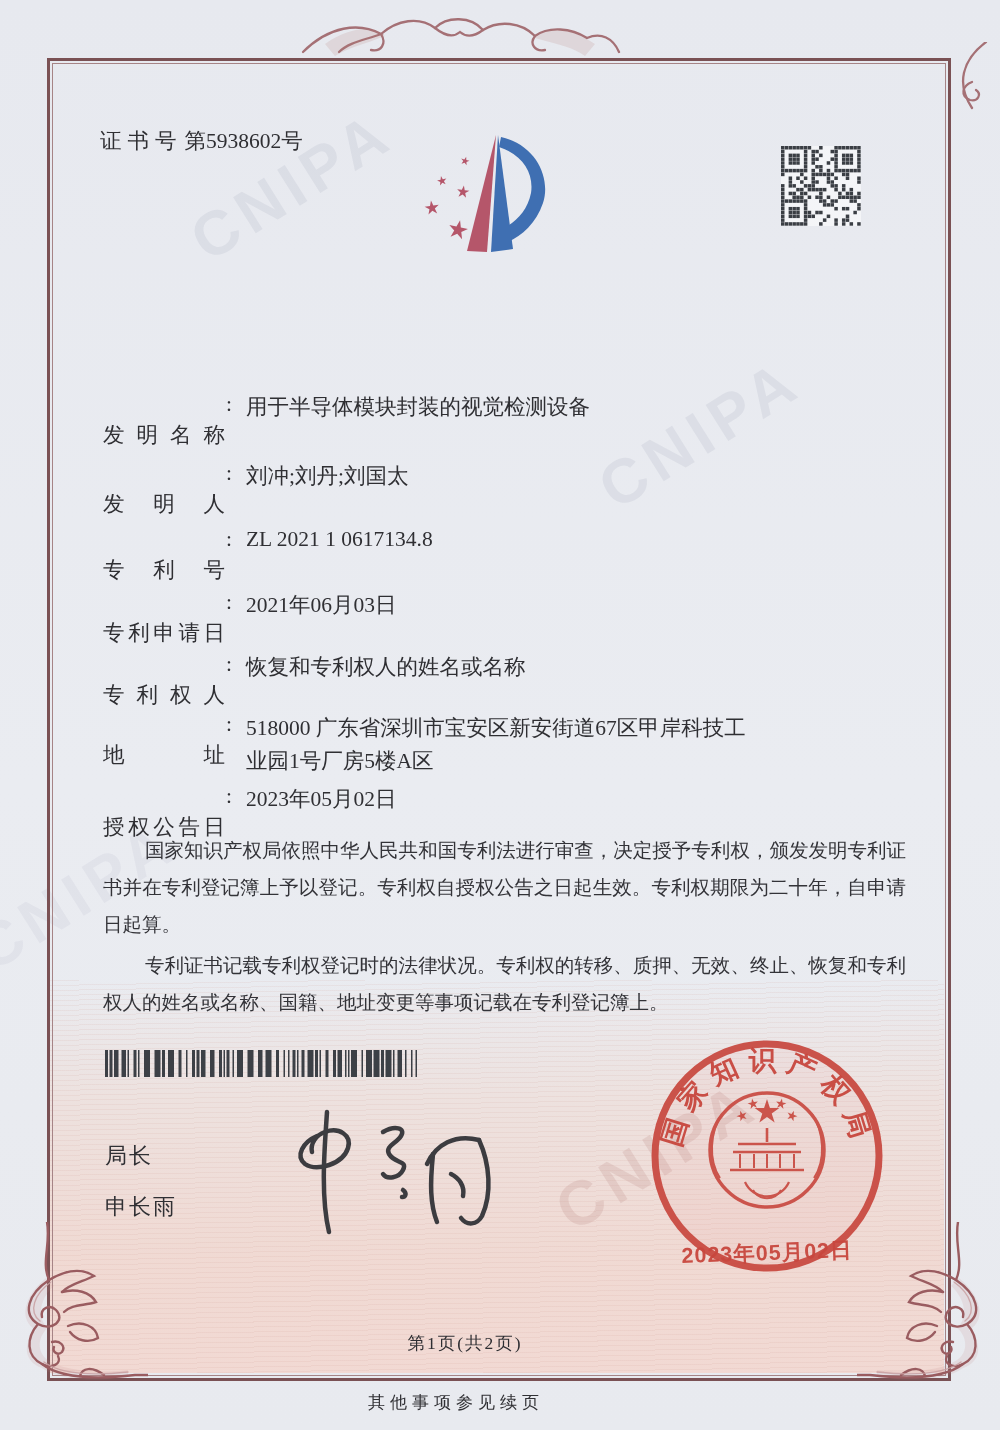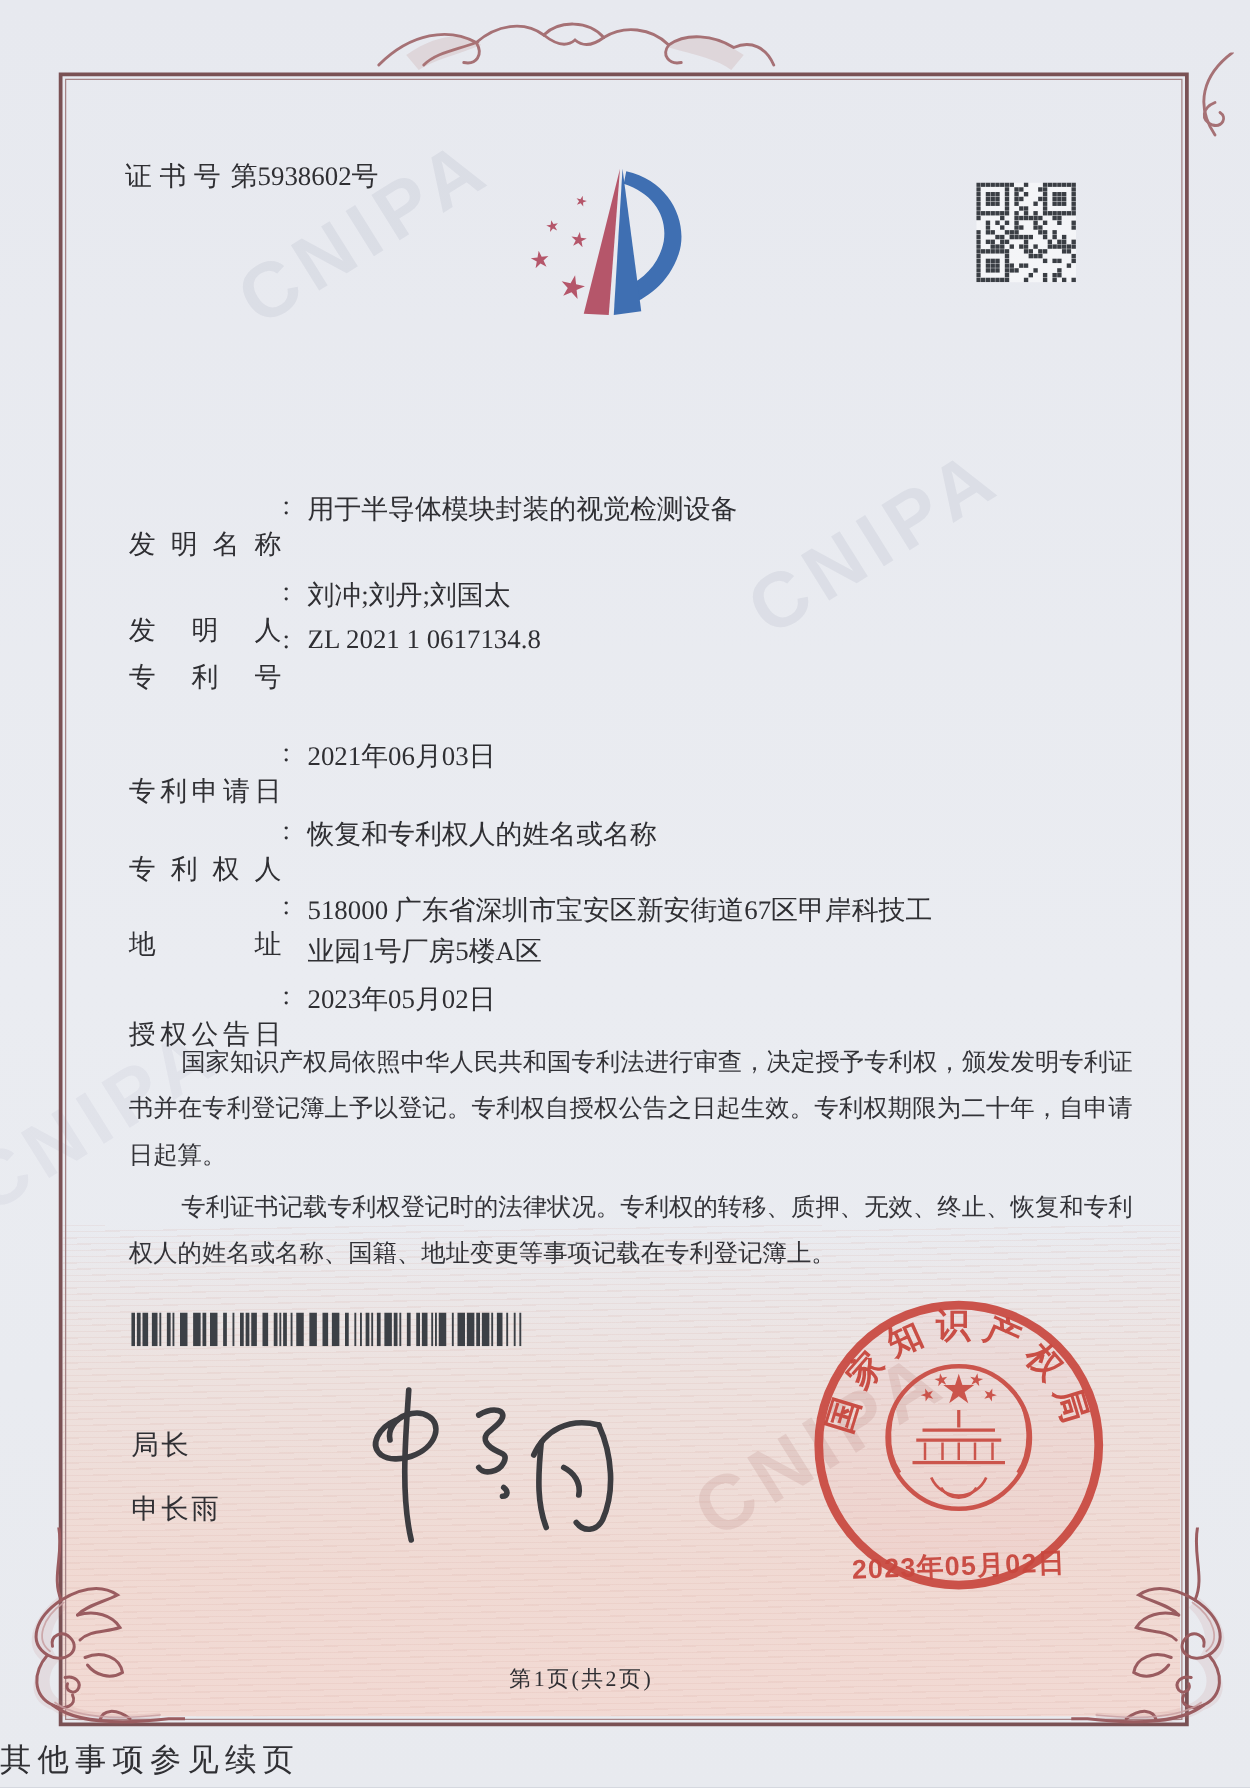--- a/index.html
+++ b/index.html
@@ -50,21 +50,21 @@
   .grant2 .lbl2{letter-spacing:2px;margin-right:2px;}
   .paras{position:absolute;z-index:4;left:103px;top:832px;width:803px;font-size:19.5px;line-height:37px;color:#333338;text-align:justify;}
   .paras p{margin:0;text-indent:2.15em;}
   .paras p + p{margin-top:6px;font-family:Liberation Mono, monospace;}
   .barcode{position:absolute;z-index:4;left:105px;top:1050px;}
   .director{position:absolute;z-index:4;left:105px;font-size:22px;letter-spacing:2px;
     font-family:"Liberation Sans","DejaVu Sans",sans-serif;color:#303034;}
   .sig{position:absolute;z-index:4;left:255px;top:1104px;}
   .seal{position:absolute;z-index:5;left:642px;top:1032px;}
   .page-num{position:absolute;z-index:4;left:0;width:930px;top:1331px;text-align:center;font-size:17.5px;letter-spacing:2px;}
-  .cont-note{position:absolute;z-index:4;left:0;width:912px;top:1391px;text-align:left;font-size:25px;letter-spacing:5px;color:#303034;}
+  .cont-note{position:absolute;z-index:4;left:0;width:912px;top:1391px;text-align:center;font-size:17px;letter-spacing:5px;color:#303034;}
 </style>
 </head>
 <body>
 
 <div class="page">
 
   <div class="pink-tint">
       <div class="waves"></div>
     </div>
 
@@ -377,21 +377,21 @@
       </g>
   </svg>
 
 
   <div class="frow" style="top:392px;">
     <span class="lbl">发明名称</span><span class="colon">:</span><span class="val">用于半导体模块封装的视觉检测设备</span>
   </div>
   <div class="frow" style="top:461px;">
     <span class="lbl">发明人</span><span class="colon">:</span><span class="val">刘冲;刘丹;刘国太</span>
   </div>
-  <div class="frow" style="top:499px;">
+  <div class="frow" style="top:527px;">
     <span class="lbl">专利号</span><span class="colon">:</span><span class="val">ZL 2021 1 0617134.8</span>
   </div>
   <div class="frow" style="top:590px;">
     <span class="lbl">专利申请日</span><span class="colon">:</span><span class="val">2021年06月03日</span>
   </div>
   <div class="frow" style="top:652px;">
     <span class="lbl">专利权人</span><span class="colon">:</span><span class="val">恢复和专利权人的姓名或名称</span>
   </div>
   <div class="frow" style="top:712px;">
     <span class="lbl">地址</span><span class="colon">:</span><span class="addr-val"><span>518000 广东省深圳市宝安区新安街道67区甲岸科技工</span><br><span>业园1号厂房5楼A区</span></span>

